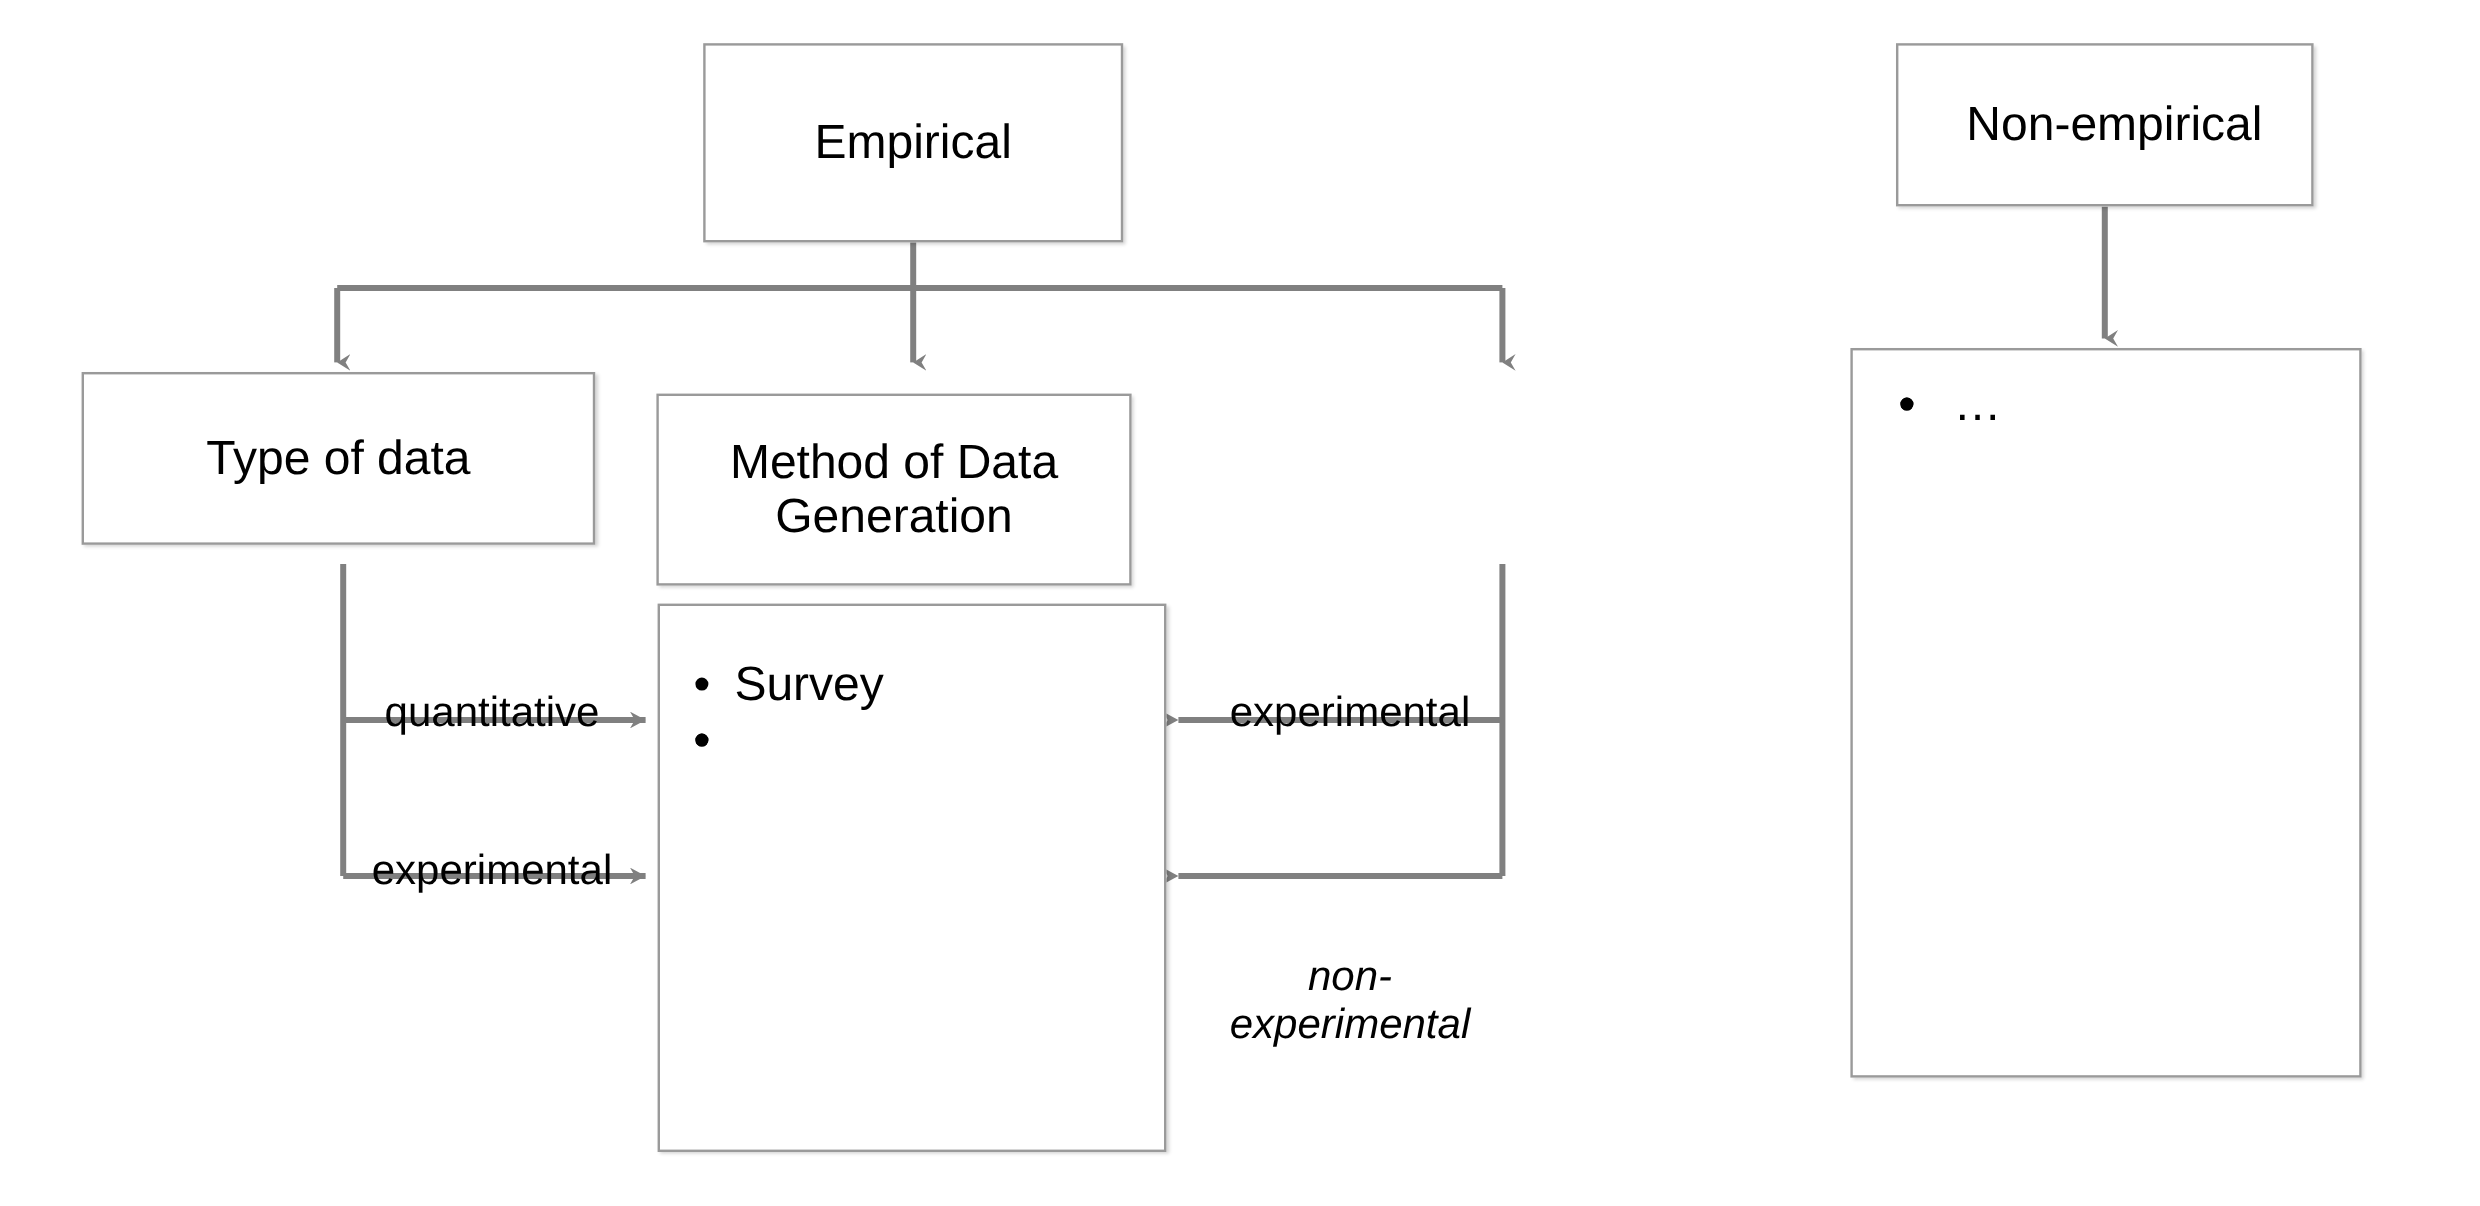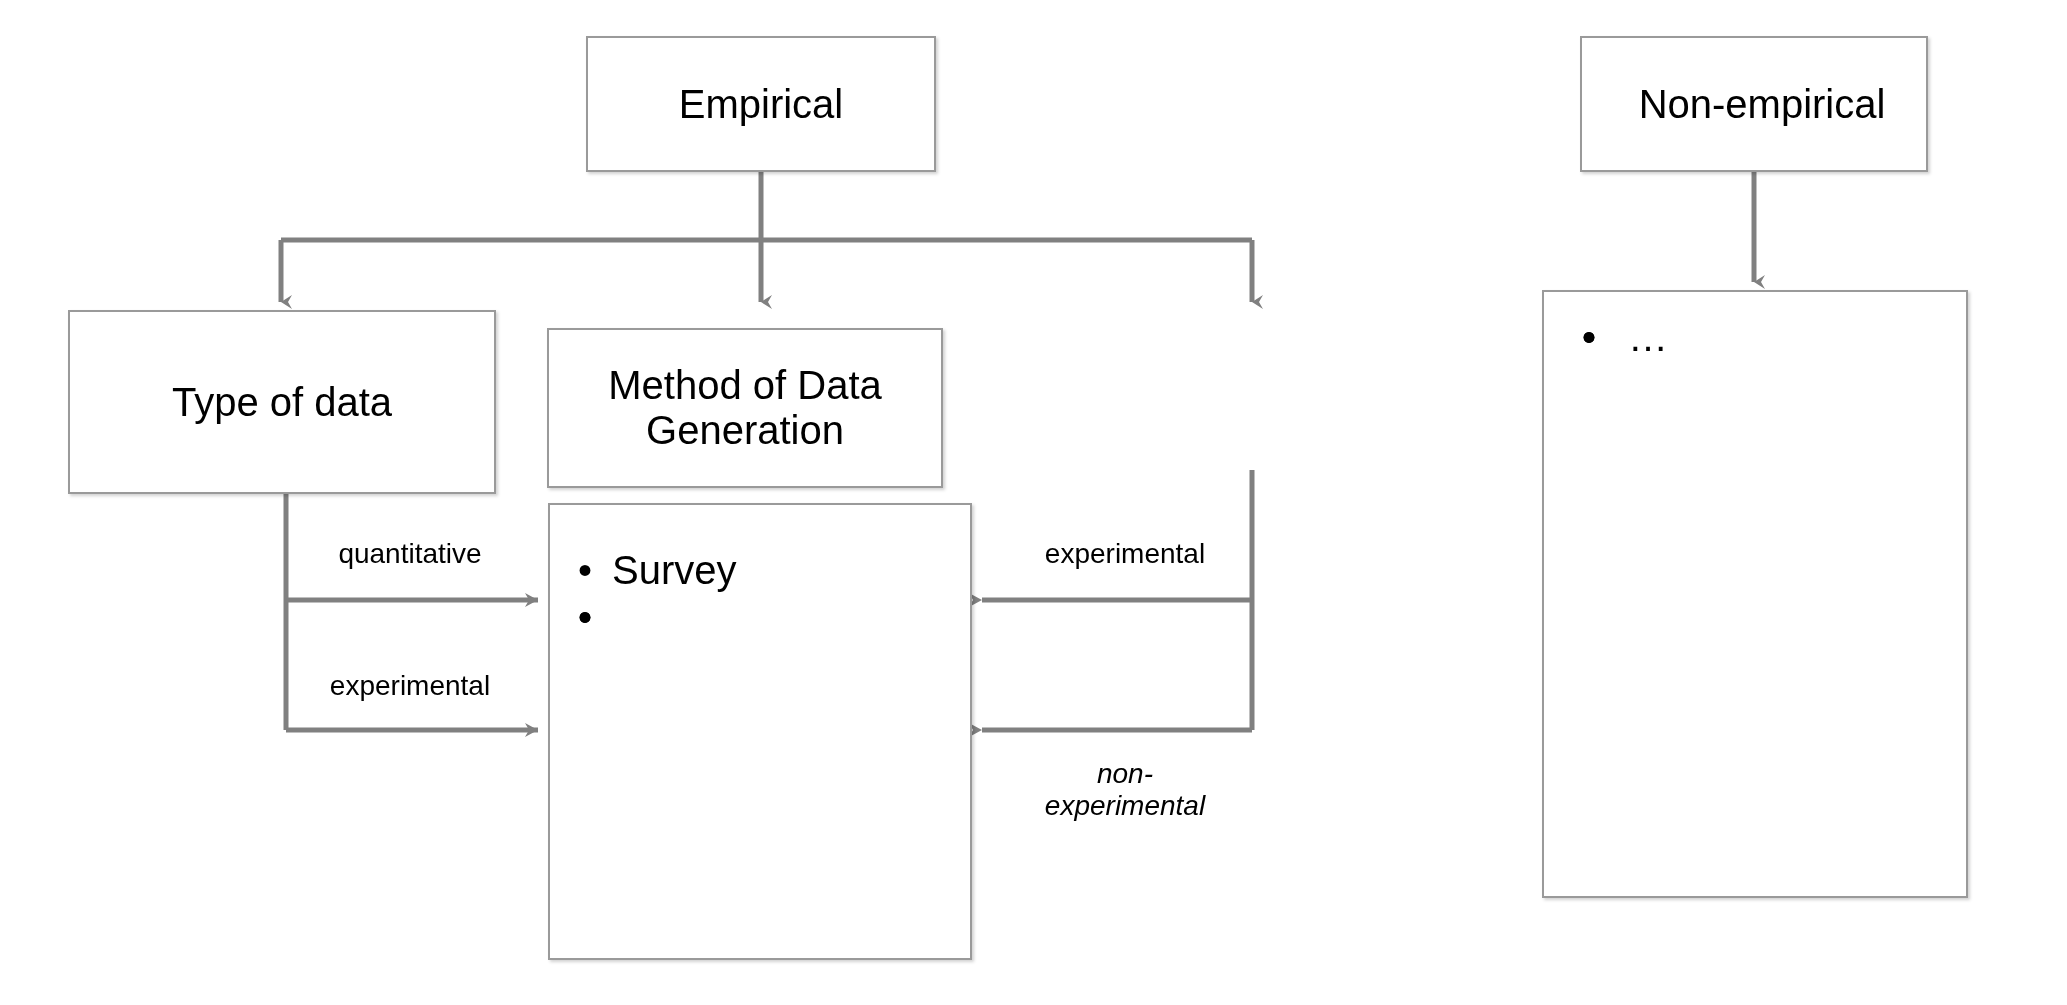--- a/index.html
+++ b/index.html
@@ -53,25 +53,26 @@
   }
   .list-li .bullet {
     position: absolute;
     left: 10px;
     top: 0;
     font-size: 40px;
     line-height: 1.18;
   }
   .edge-label {
     position: absolute;
-    font-size: 28px;
+    font-size: 35px;
     color: #000000;
     text-align: center;
     line-height: 1.15;
     white-space: pre-line;
+    margin-top: 36px;
   }
   svg.connectors {
     position: absolute;
     left: 0;
     top: 0;
     width: 2067px;
     height: 1005px;
     pointer-events: none;
   }
 </style>
@@ -105,29 +106,29 @@
       <path d="M 286 730 L 538 730" marker-end="url(#arrowRight)"></path>
 
       <path d="M 1252 470 L 1252 730"></path>
       <path d="M 1252 600 L 982 600" marker-end="url(#arrowLeft)"></path>
       <path d="M 1252 730 L 982 730" marker-end="url(#arrowLeft)"></path>
 
       <path d="M 1754 172 L 1754 282" marker-end="url(#arrowDown)"></path>
     </g>
   </svg>
 
-  <div class="box" style="left:586px; top:36px; width:350px; height:136px;">
+  <div class="box" style="left:586px; top:36px; width:350px; height:166px;">
     <span class="box-label">Empirical</span>
   </div>
 
   <div class="box" style="left:1580px; top:36px; width:348px; height:136px;padding-left:16px;">
     <span class="box-label">Non-empirical</span>
   </div>
 
-  <div class="box" style="left:68px; top:310px; width:428px; height:184px;">
+  <div class="box" style="left:68px; top:310px; width:428px; height:144px;">
     <span class="box-label">Type of data</span>
   </div>
 
   <div class="box" style="left:547px; top:328px; width:396px; height:160px;">
     <span class="box-label">Method of Data
 Generation</span>
   </div>
 
 
   <div class="listbox" style="left:548px; top:503px; width:424px; height:457px;">

